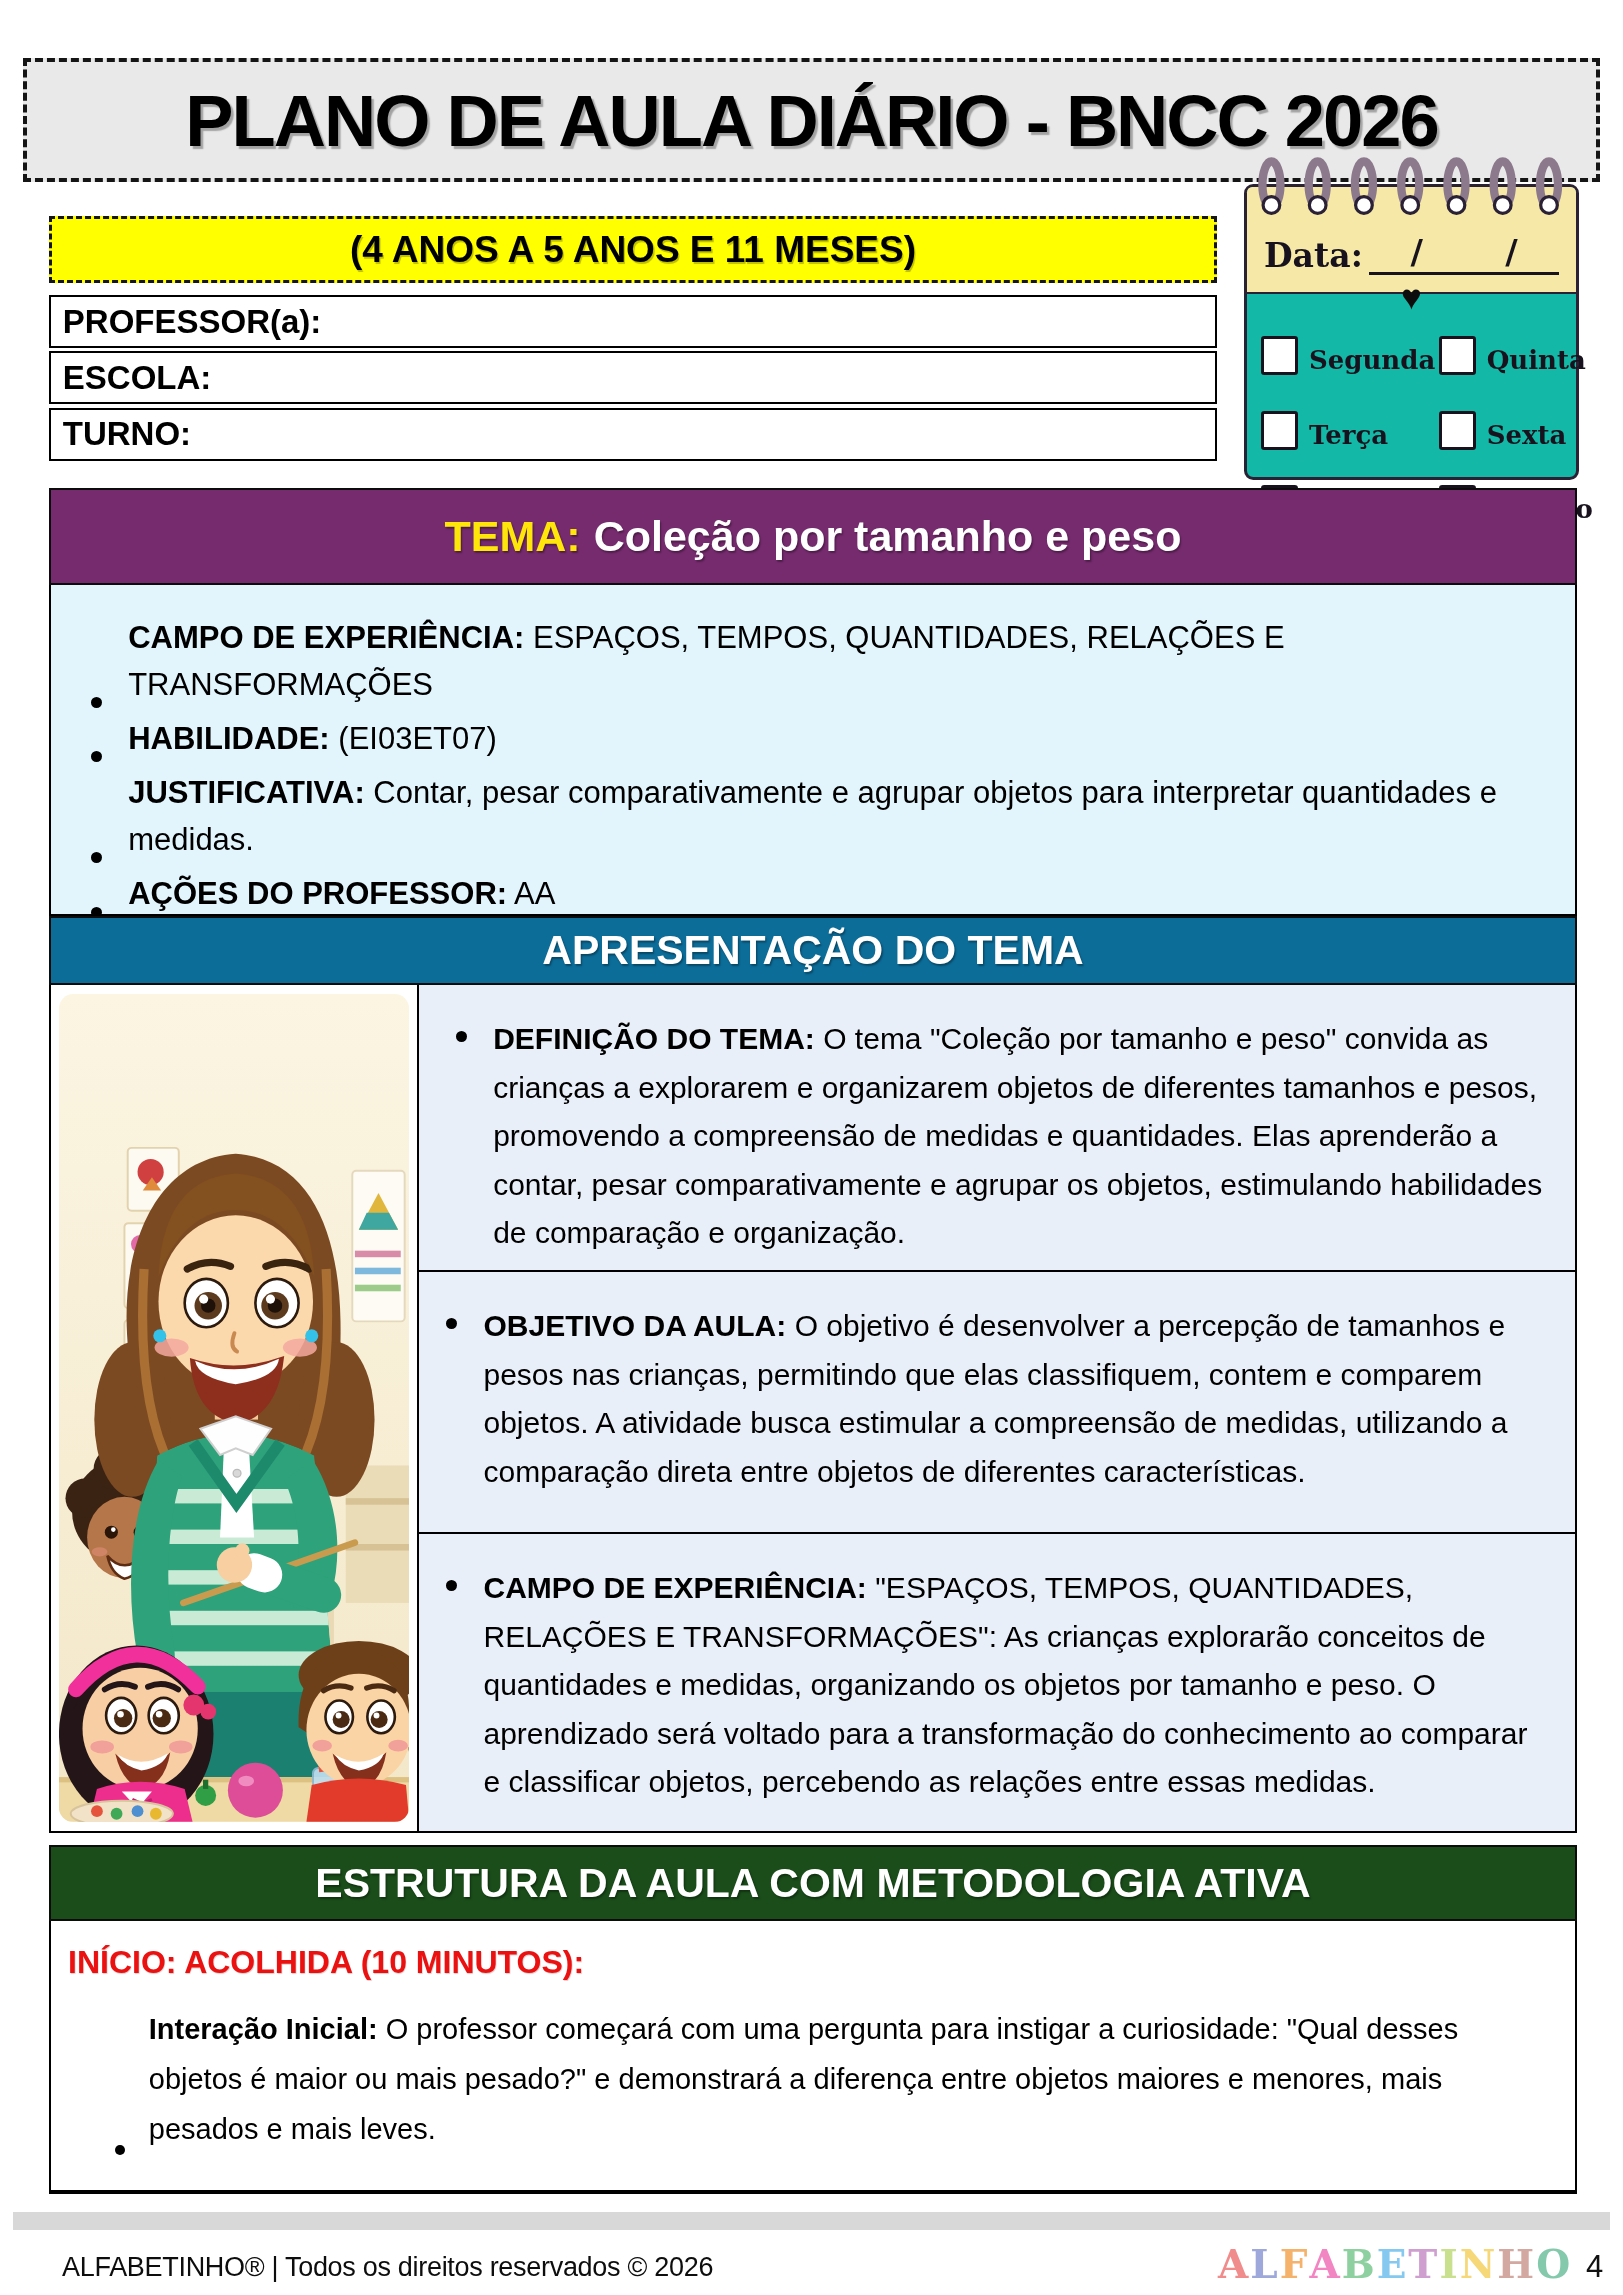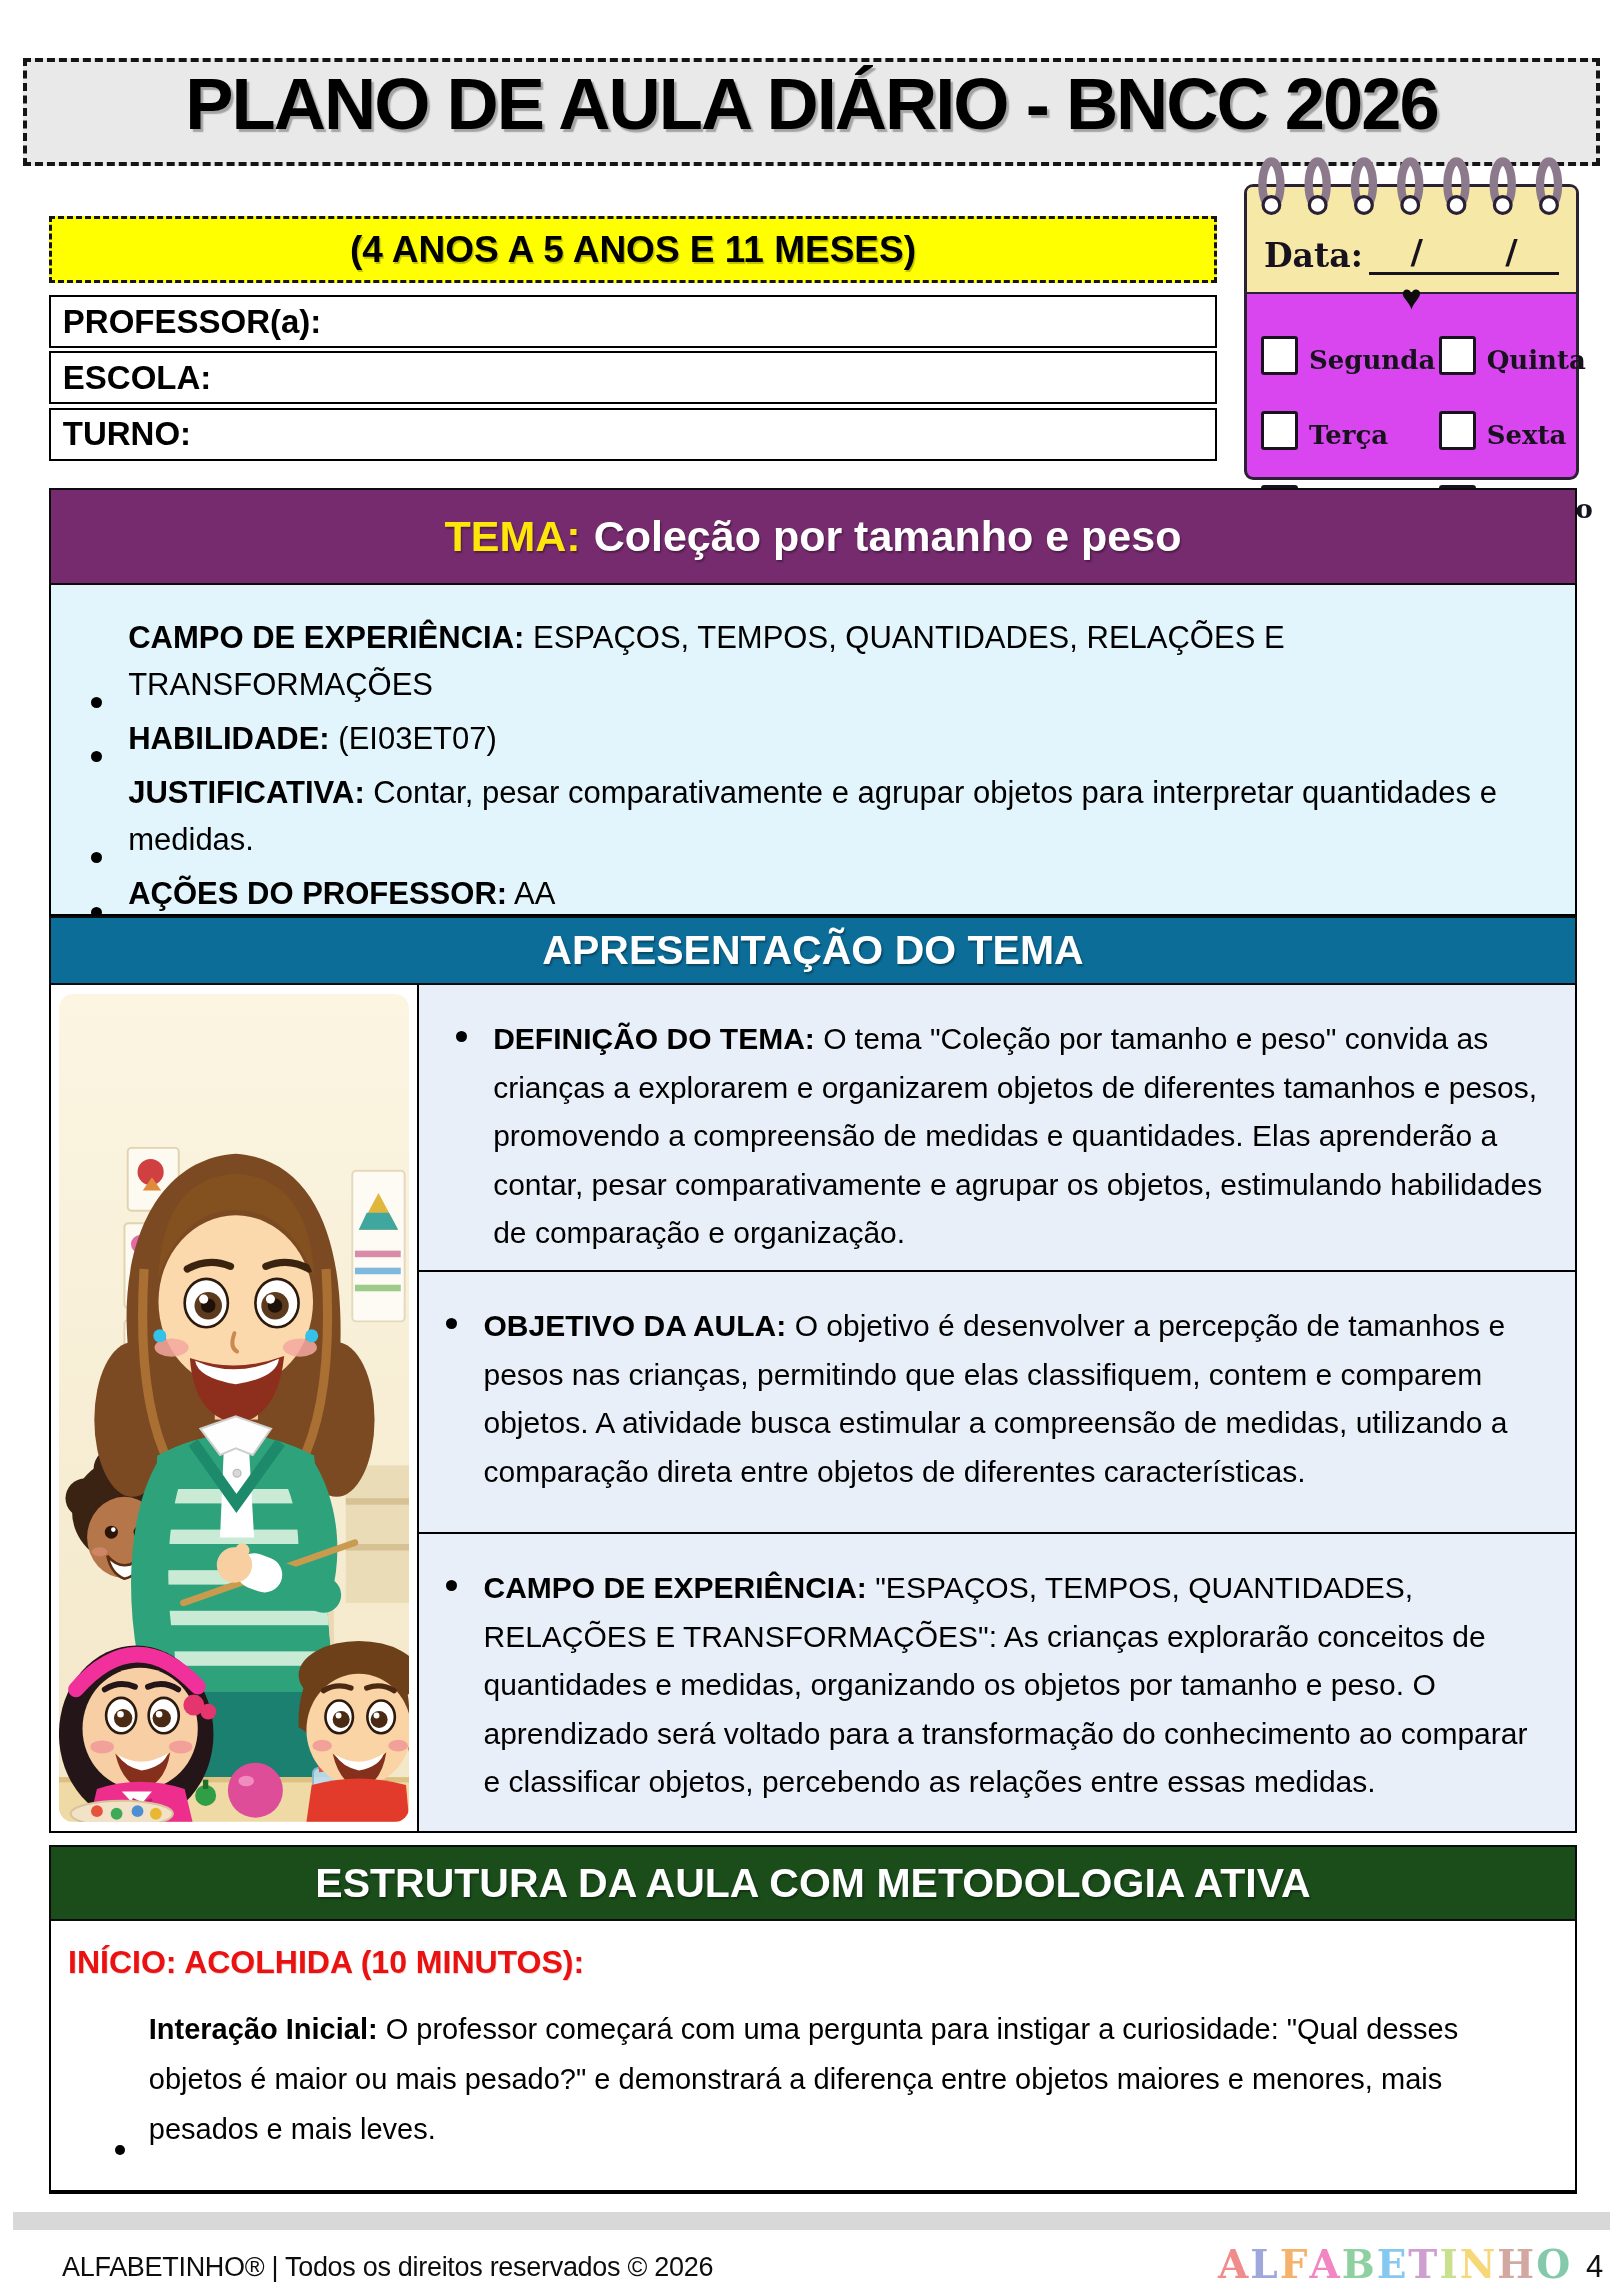--- a/index.html
+++ b/index.html
@@ -9,23 +9,23 @@
     --c-title-bg:#E9E9E9; --c-gray-strip:#D8D8D8;
   }
   *{box-sizing:border-box; margin:0; padding:0;}
   html,body{background:#fff;}
   body{
     width:1623px; height:2295px; position:relative; overflow:hidden;
     font-family:"Liberation Sans", sans-serif; color:#000;
   }
   
   .title-box{
-    position:absolute; left:23px; top:58px; width:1577px; height:108px;
+    position:absolute; left:23px; top:58px; width:1577px; height:124px;
     background:var(--c-title-bg,#E9E9E9); border:4.6px dashed #151515;
-    display:flex; justify-content:center;
+    display:flex; align-items:center; justify-content:center;
   }
   .title-box h1{
     font-size:73px; font-weight:bold; letter-spacing:-2px; white-space:nowrap;
     text-shadow:2.6px 3.3px 1.3px rgba(0,0,0,0.30); transform:scaleX(0.99);
   }
   
   .age-banner{
     position:absolute; left:49px; top:216px; width:1168px; height:67px;
     background:var(--c-banner-yellow,#FFFF00); border:3.3px dashed #151515;
     display:flex; align-items:center; justify-content:center;
@@ -38,21 +38,21 @@
     display:flex; align-items:center; font-size:33px; font-weight:bold;
   }
   .form-row .flabel{padding-left:11.8px; white-space:nowrap;}
   .form-row .fvalue{flex:1; height:100%;}
   .form-row.split{padding:0;}
   .cell-left{flex:none; width:857px; height:100%; display:flex; align-items:center; border-right:2px solid #000;}
   .cell-right{flex:1; height:100%; display:flex; align-items:center;}
   
   .calendar{position:absolute; left:1244px; top:184px; width:335px; height:296px;}
   .cal-outer{
-    position:relative; width:100%; height:100%; background:#d946ef;
+    position:relative; width:100%; height:100%; background:#14b8a6;
     border:3.9px solid #2B2135; border-radius:9.2px;
   }
   .cal-rings{position:absolute; top:-34px; left:0; width:100%; height:72px; z-index:4;}
   .cal-top{
     height:107px; background:#F6E8A6; border-bottom:2.6px solid #2B2135;
     border-radius:5.2px 5.2px 0 0; display:flex; align-items:flex-end;
     padding:0 17px 17px 17px; position:relative;
   }
   .date-label{font-family:"DejaVu Serif", serif; font-weight:bold; font-size:33px; color:#17121d;}
   .date-line{

